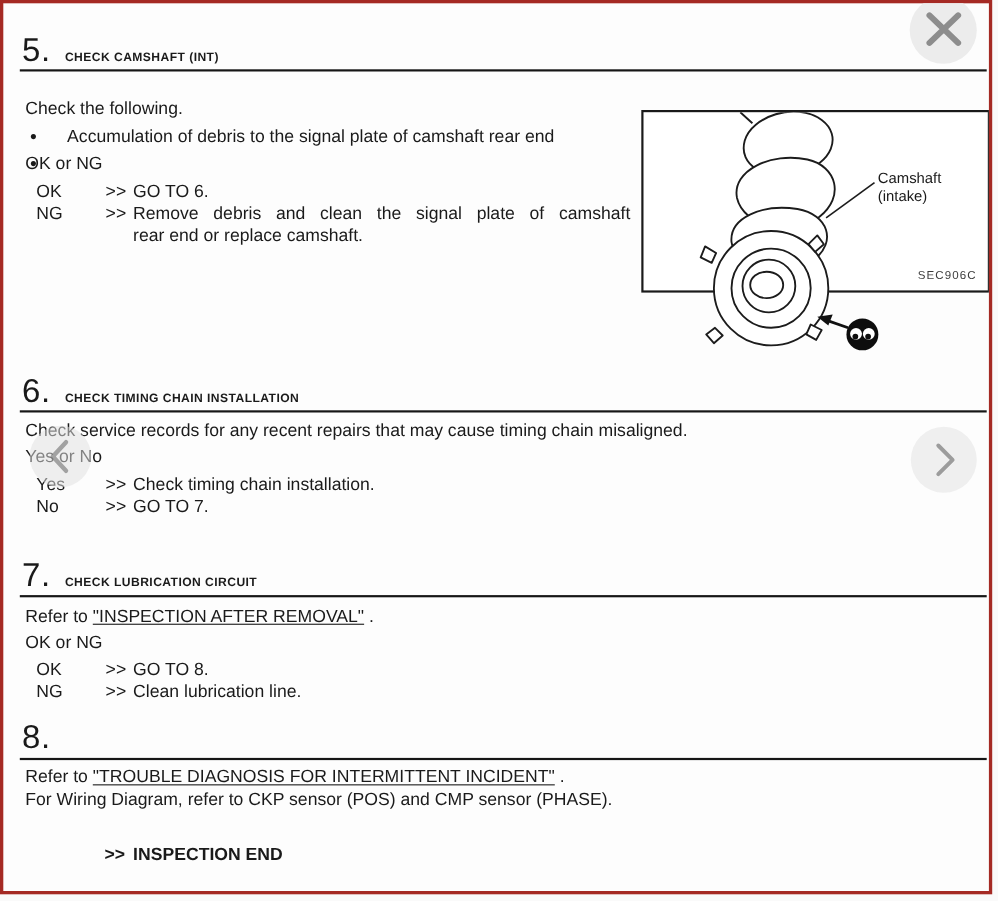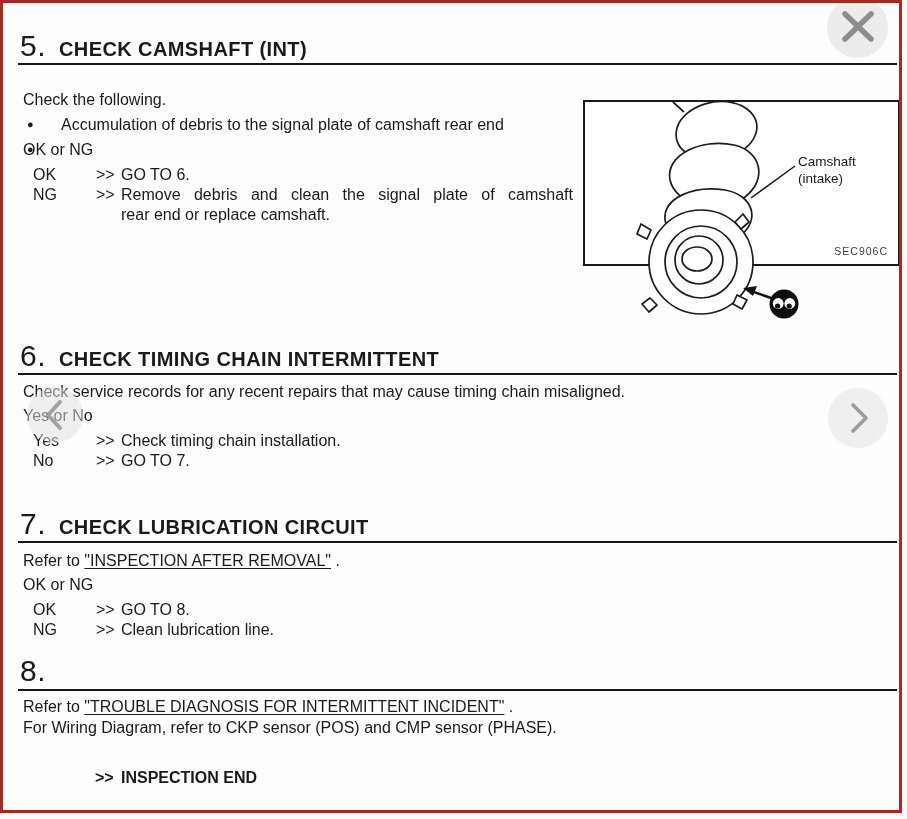--- a/index.html
+++ b/index.html
@@ -4,21 +4,21 @@
 <style>
   * { margin:0; padding:0; box-sizing:border-box; }
   html,body { width:907px; height:819px; background:#fafafa; font-family:"Liberation Sans","DejaVu Sans",sans-serif; color:#1a1a1a; }
   .frame {
     position:absolute; left:0; top:0; width:902px; height:813px;
     background:#fdfdfd; border:3px solid #a52a24; overflow:hidden;
   }
   
   .heading { position:absolute; left:17px; display:flex; align-items:baseline; gap:13px; white-space:nowrap; }
   .step-num { font-size:30px; font-weight:400; letter-spacing:0.5px; }
-  .step-title { font-size:20px; font-weight:bold; letter-spacing:0.4px; }
+  .step-title { font-size:11px; font-weight:bold; letter-spacing:0.4px; }
   .rule { position:absolute; left:15px; width:879px; height:2px; background:#161616; }
   
   .body-block { position:absolute; left:15px; font-size:16px; }
   .tline { line-height:24px; margin-left:5px; }
   .tline21 { line-height:21px; margin-left:5px; }
   .bold { font-weight:bold; }
   .bullet { position:relative; padding-left:43px; line-height:25px; }
   .bullet .dot { position:absolute; left:9px; top:0; font-size:11px; line-height:25px; }
   .decision { line-height:25px; margin-left:5px; }
   .decision span { text-underline-offset:3px; }
@@ -114,21 +114,21 @@
     </svg>
     <div class="fig-label">
       <div>Camshaft</div>
       <div>(intake)</div>
     </div>
     <div class="fig-code">SEC906C</div>
   </div>
 
   <div class="heading" style="top:336px;">
     <span class="step-num">6.</span>
-    <span class="step-title">CHECK TIMING CHAIN INTERMITTENT</span>
+    <span class="step-title">CHECK TIMING CHAIN INSTALLATION</span>
   </div>
   <div class="rule" style="top:370px;"></div>
 
   <div class="body-block" style="top:378px; width:870px;">
     <div class="tline21">Check service records for any recent repairs that may cause timing chain misaligned.</div>
     <div class="decision" style="margin-top:1px;"><span>Yes or No</span></div>
     <div class="rrow first">
       <span class="rkey">Yes</span>
       <span class="rmark">&gt;&gt;</span>
       <span class="ract">Check timing chain installation.</span>

